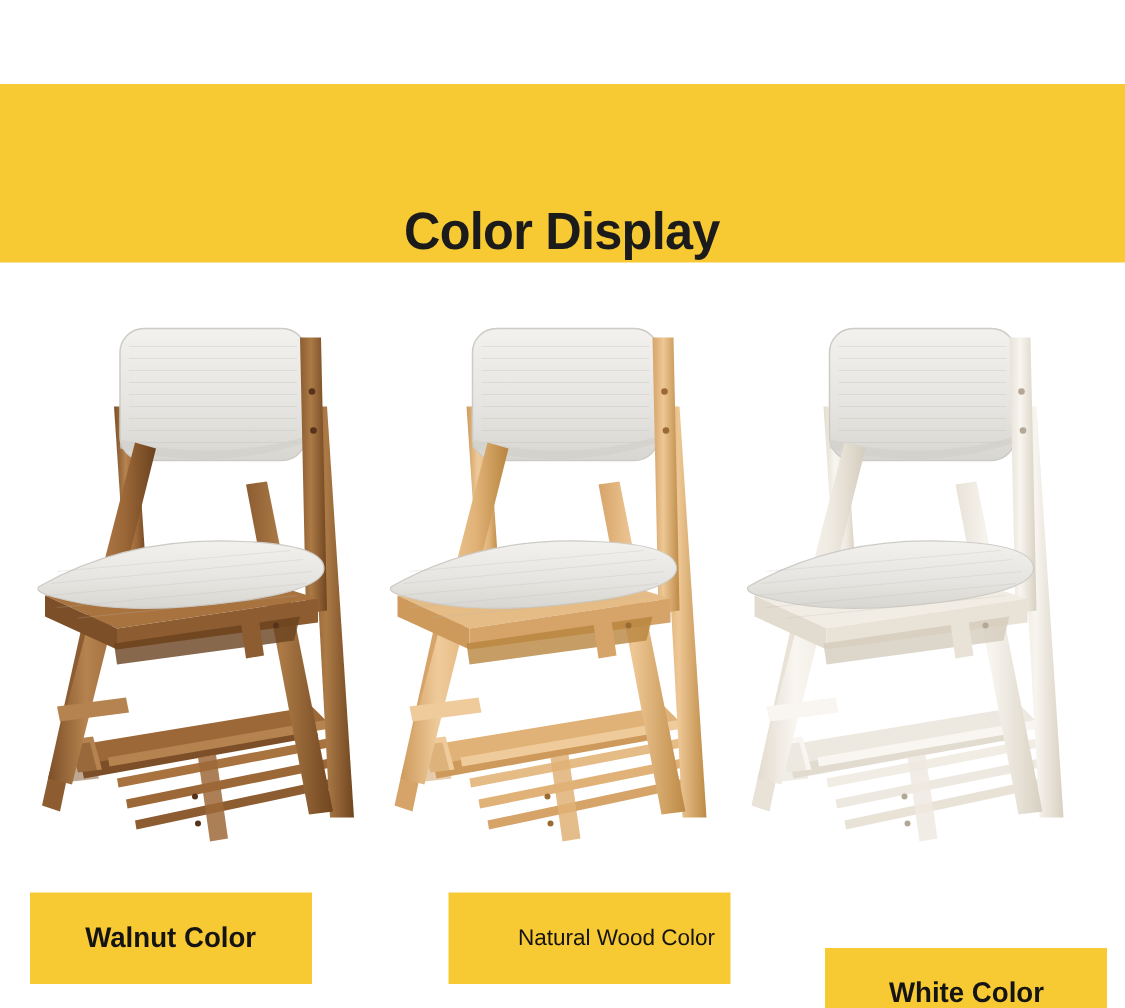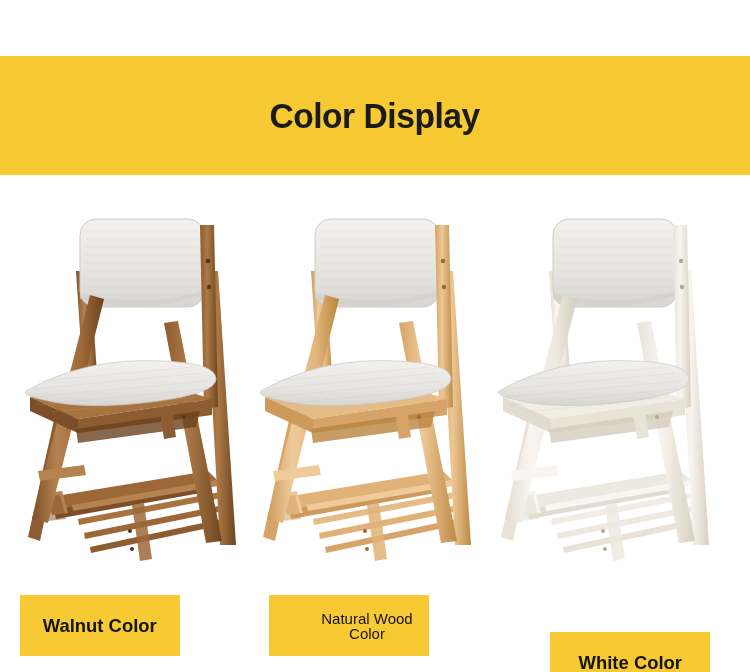--- a/index.html
+++ b/index.html
@@ -9,21 +9,21 @@
     font-family:"Liberation Sans", sans-serif;
     overflow:hidden;
     position:relative;
   }
   #page { position:relative; width:750px; height:672px; background:#fff; }
 
   
   .banner {
     position:absolute; left:0; top:56px; width:750px; height:119px;
     background:#f7c932;
-    display:flex; align-items:center; justify-content:center;
+    display:flex; align-items:flex-end; justify-content:center;
   }
   .banner-title {
     font-size:35px;
     font-weight:bold;
     color:#1b1b1b;
     letter-spacing:-0.5px;
     font-family:"Liberation Sans", sans-serif;
     transform:scaleX(0.96);
   }
 
@@ -33,27 +33,27 @@
   }
   .chair-slot { position:absolute; top:0; width:250px; height:400px; }
   .chair-slot.s1 { left:12px; }
   .chair-slot.s2 { left:247px; }
   .chair-slot.s3 { left:485px; }
   .chair-slot svg { display:block; width:250px; height:400px; }
 
   
   .labels { position:absolute; left:0; top:595px; width:750px; height:62px; }
   .label-box {
-    position:absolute; top:0; height:61px; width:160px;
+    position:absolute; top:0; height:61px; width:188px;
     background:#f7c932;
     display:flex; align-items:center; justify-content:center;
     text-align:center;
   }
   .label-box.b1 { left:20px; }
-  .label-box.b2 { left:269px;padding-left:36px; }
+  .label-box.b2 { left:299px;padding-left:36px; }
   .label-box.b3 { left:550px;margin-top:37px; }
   .label-text { color:#141414; line-height:1; }
   .label-text.bold  { font-size:19px; font-weight:bold; transform:scaleX(0.97); }
   .label-text.plain { font-size:15px; font-weight:normal; }
 </style>
 </head>
 <body>
 
 <div id="page">
 

